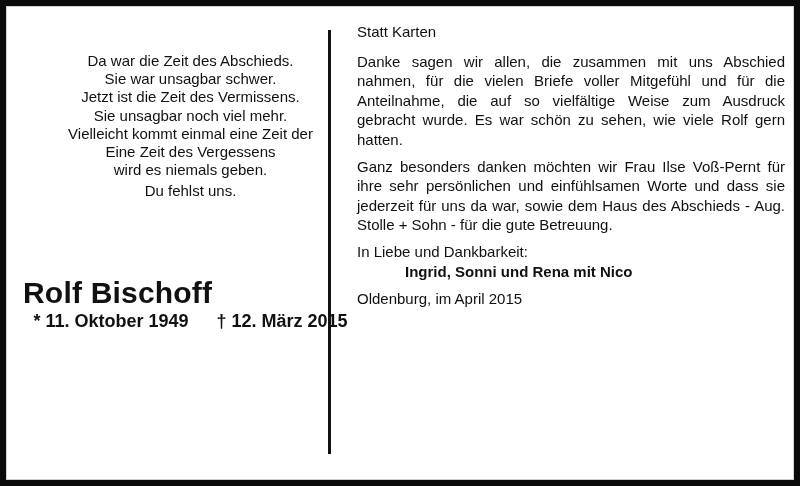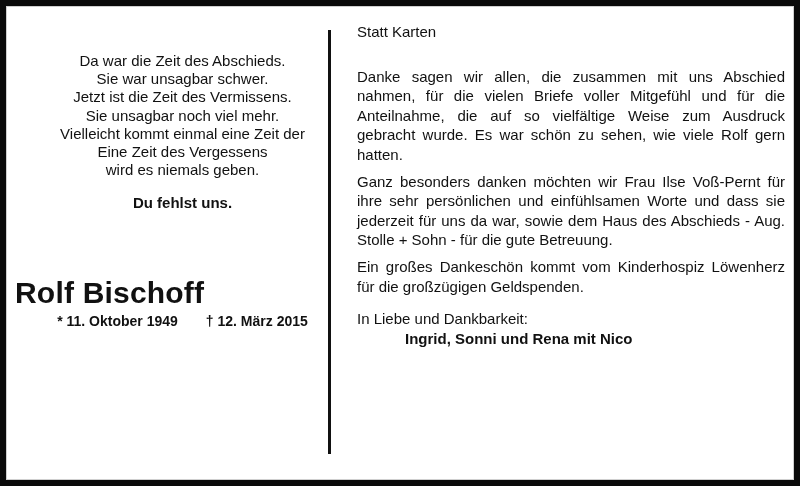--- a/index.html
+++ b/index.html
@@ -10,50 +10,50 @@
     color: #111;
   }
   .frame {
     position: absolute; left: 6px; top: 6px;
     width: 788px; height: 474px;
     background: #ffffff;
     border: 1px solid #cfcfcf;
     box-sizing: border-box;
   }
   .left {
-    position: absolute; left: 8px; top: 0; width: 335px; height: 100%; padding-left: 15px;
+    position: absolute; left: 16px; top: 0; width: 335px; height: 100%; padding-left: 15px;
   }
   .poem {
     position: absolute; left: 0; width: 335px; top: 45px;
     text-align: center; font-size: 15px; line-height: 18.2px;
   }
   .poem .line { display: block; white-space: nowrap; }
-  .poem .last { margin-top: 15px; font-weight: bold; }
+  .poem .last { margin-top: 3px; }
   .name {
     position: absolute; left: 0; width: 335px; top: 268px;
     font-weight: bold; font-size: 30px; line-height: 36px;
     letter-spacing: 0.2px;
   }
   .dates {
     position: absolute; left: 0; width: 335px; top: 305px;
-    text-align: center; font-weight: bold; font-size: 14px; line-height: 18px;
+    text-align: center; font-weight: bold; font-size: 18px; line-height: 18px;
     white-space: nowrap;
   }
   .dates .gap { display: inline-block; width: 28px; }
   .divider {
     position: absolute; left: 321px; top: 23px; width: 3px; height: 424px;
     background: #111;
   }
   .right {
     position: absolute; left: 350px; top: 15px; width: 428px;
     font-size: 15px; line-height: 19.6px;
   }
   .right p { margin: 0 0 7px 0; text-align: justify; }
   .right p.nojust { text-align: left; }
-  .right .heading { margin-bottom: 25px; }
+  .right .heading { margin-bottom: 10px; }
   .right .closing { margin-bottom: 8px; text-align: left; }
   .right .closing .signers { font-weight: bold; display: block; margin-left: 48px; }
 </style>
 </head>
 <body>
 
 <div class="frame">
 
   <div class="left">
     <div class="poem">
@@ -72,20 +72,20 @@
       <span>* 11. Oktober 1949</span><span class="gap"></span><span>† 12. März 2015</span>
     </div>
   </div>
 
   <div class="divider"></div>
 
   <div class="right">
     <p class="nojust heading">Statt Karten</p>
     <p>Danke sagen wir allen, die zusammen mit uns Abschied nahmen, für die vielen Briefe voller Mitgefühl und für die Anteilnahme, die auf so vielfältige Weise zum Ausdruck gebracht wurde. Es war schön zu sehen, wie viele Rolf gern hatten.</p>
     <p>Ganz besonders danken möchten wir Frau Ilse Voß-Pernt für ihre sehr persönlichen und einfühlsamen Worte und dass sie jederzeit für uns da war, sowie dem Haus des Abschieds - Aug. Stolle + Sohn - für die gute Betreuung.</p>
-    <p style="margin-bottom:13px;">Ein großes Dankeschön kommt vom Kinderhospiz Löwenherz für die großzügigen Geldspenden.</p>
     <p class="closing">
       <span>In Liebe und Dankbarkeit:</span>
       <span class="signers">Ingrid, Sonni und Rena mit Nico</span>
     </p>
+    <p class="nojust">Oldenburg, im April 2015</p>
   </div>
 
 </div>
 
 </body></html>

